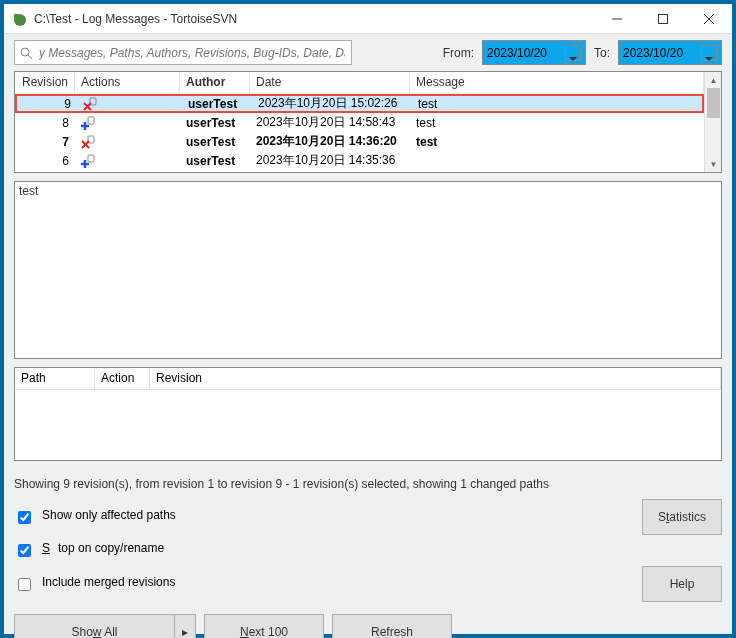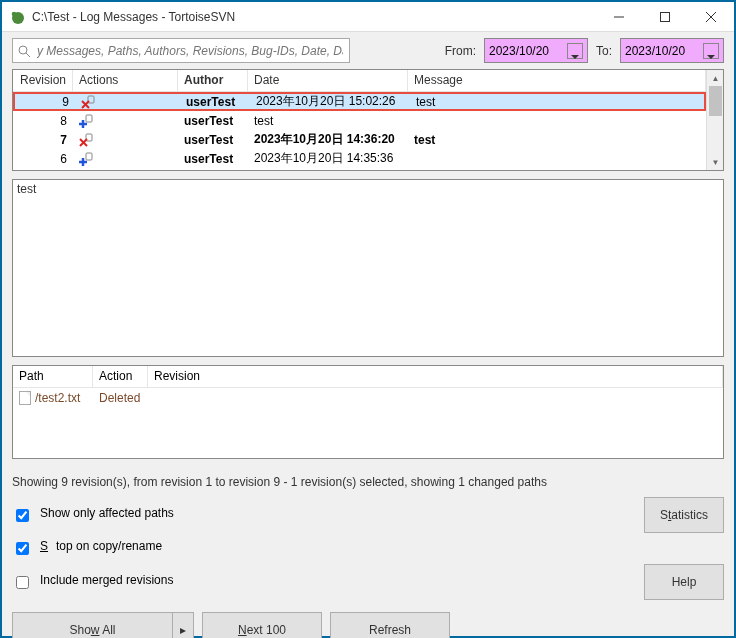--- a/index.html
+++ b/index.html
@@ -1,26 +1,26 @@
 <!DOCTYPE html>
 <html><head>
 <meta charset="utf-8">
 <style>
   * { box-sizing: border-box; font-family: "Segoe UI", Tahoma, sans-serif; font-size: 12px; }
   body { margin: 0; background: #fff; }
-  .window { width: 736px; height: 638px; border: 2px solid #0369a1; background: #f0f0f0; display: flex; flex-direction: column; }
+  .window { width: 736px; height: 638px; border: 4px solid #0369a1; background: #f0f0f0; display: flex; flex-direction: column; }
   .titlebar { height: 30px; background: #fff; display: flex; align-items: center; padding-left: 8px; border-bottom: 1px solid #ddd; }
   .titlebar .title { flex: 1; color: #333; }
   .titlebar .btn { width: 46px; height: 29px; display: flex; align-items: center; justify-content: center; }
   .titlebar .btn svg { width: 10px; height: 10px; }
   .toolbar { height: 42px; display: flex; align-items: center; padding: 6px 10px; gap: 8px; }
   .searchbox { flex: 0 0 338px; height: 25px; border: 1px solid #aaa; background: #fff; display: flex; align-items: center; padding: 0 4px; gap: 4px; }
   .searchbox input { border: none; outline: none; flex: 1; color: #888; font-style: italic; background: transparent; }
   .lbl { color: #333; }
-  .datebox { width: 104px; height: 25px; border: 1px solid #888; background: #f0abfc; display: flex; align-items: center; padding: 0 4px; justify-content: space-between; }
+  .datebox { width: 104px; height: 25px; border: 1px solid #888; background: #0ea5e9; display: flex; align-items: center; padding: 0 4px; justify-content: space-between; }
   .datebox .cal { width: 16px; height: 16px; border: 1px solid #888; position: relative; }
   .datebox .cal::after { content: ""; position: absolute; bottom: -1px; left: 3px; width: 0; height: 0; border-left: 4px solid transparent; border-right: 4px solid transparent; border-top: 4px solid #333; }
   .spacer { flex: 1; }
   .content { flex: 1; display: flex; flex-direction: column; padding: 0 10px 10px 10px; gap: 8px; }
   .grid1 { border: 1px solid #888; background: #fff; height: 102px; position: relative; display: flex; }
   .gridbody { flex: 1; overflow: hidden; }
   .ghead { display: flex; height: 22px; background: #fff; border-bottom: 1px solid #e5e5e5; }
   .ghead > div { padding: 3px 6px; border-right: 1px solid #e5e5e5; color: #333; }
   .col-rev { width: 60px; text-align: right; }
   .col-act { width: 105px; }
@@ -135,20 +135,21 @@
               <div class="col-msg">test</div>
             </div>
             <div class="grow">
               <div class="col-rev">8</div>
               <div class="col-act"><span class="act-icon"><svg width="14" height="14" viewBox="0 0 14 14">
                     <rect x="7" y="1" width="6" height="7" fill="none" stroke="#888" rx="1"></rect>
                     <line x1="4" y1="6" x2="4" y2="14" stroke="#25d" stroke-width="2.5"></line>
                     <line x1="0" y1="10" x2="8" y2="10" stroke="#25d" stroke-width="2.5"></line>
                   </svg></span></div>
               <div class="col-auth">userTest</div>
+              <div class="col-date">2023年10月20日 14:58:43</div>
               <div class="col-msg">test</div>
             </div>
             <div class="grow bold">
               <div class="col-rev">7</div>
               <div class="col-act"><span class="act-icon"><svg width="14" height="14" viewBox="0 0 14 14">
                     <rect x="7" y="1" width="6" height="7" fill="none" stroke="#888" rx="1"></rect>
                     <line x1="1" y1="6" x2="8" y2="13" stroke="#d22" stroke-width="2"></line>
                     <line x1="8" y1="6" x2="1" y2="13" stroke="#d22" stroke-width="2"></line>
                   </svg></span></div>
               <div class="col-auth">userTest</div>
@@ -176,28 +177,20 @@
     </div>
 
     <div class="msgbox"><span>test</span></div>
 
     <div class="grid2">
       <div class="g2head">
         <div class="c-path">Path</div>
         <div class="c-action">Action</div>
         <div class="c-rev2">Revision</div>
       </div>
-      <div id="path-rows">
-          <div class="g2row deleted">
-            <div class="c-path"><span class="file-ic"></span>/test2.txt</div>
-            <div class="c-action">Deleted</div>
-            <div class="c-copy"></div>
-            <div class="c-rev2"></div>
-          </div>
-        </div>
     </div>
   </div>
 
   <div class="footer">
     <div class="status">Showing 9 revision(s), from revision 1 to revision 9 - 1 revision(s) selected, showing 1 changed paths</div>
     <div class="row">
       <label class="chk">
           <input type="checkbox" id="c1" checked="" style="">
           <span>Show only affected paths</span>
         </label>

